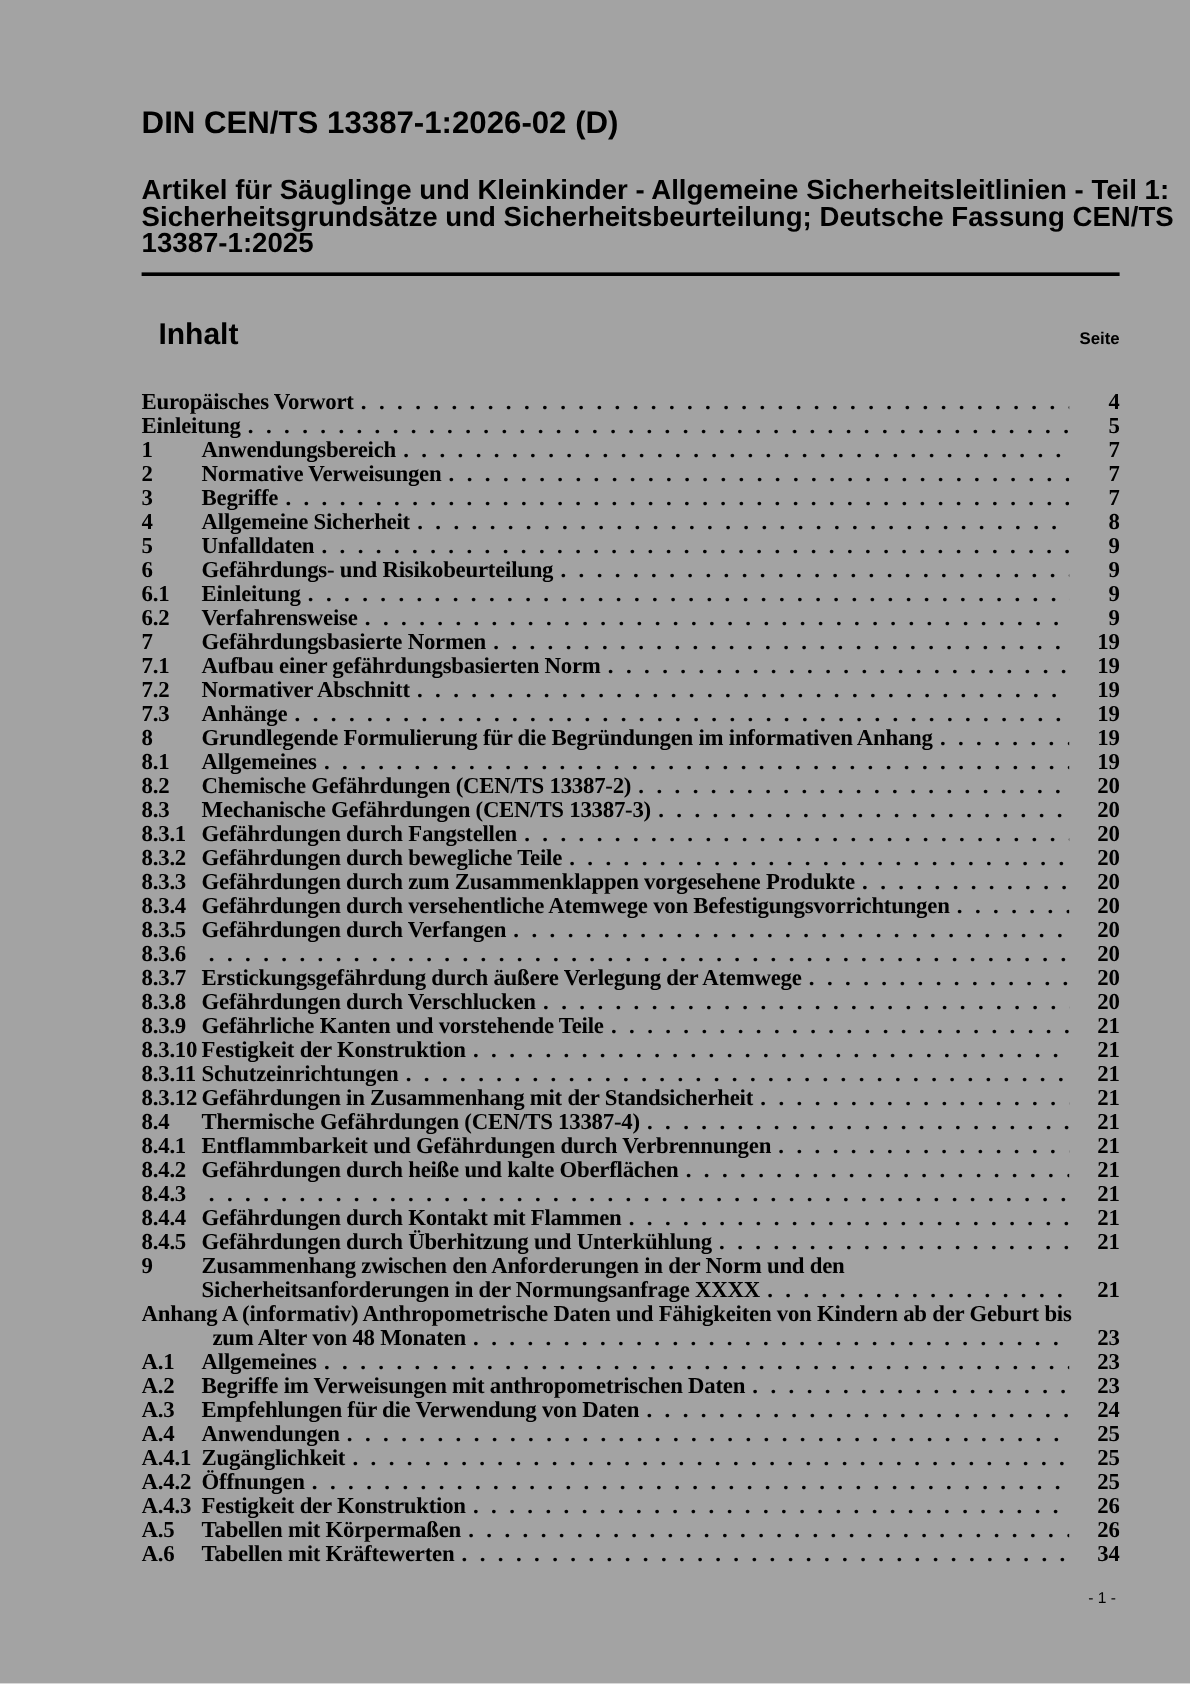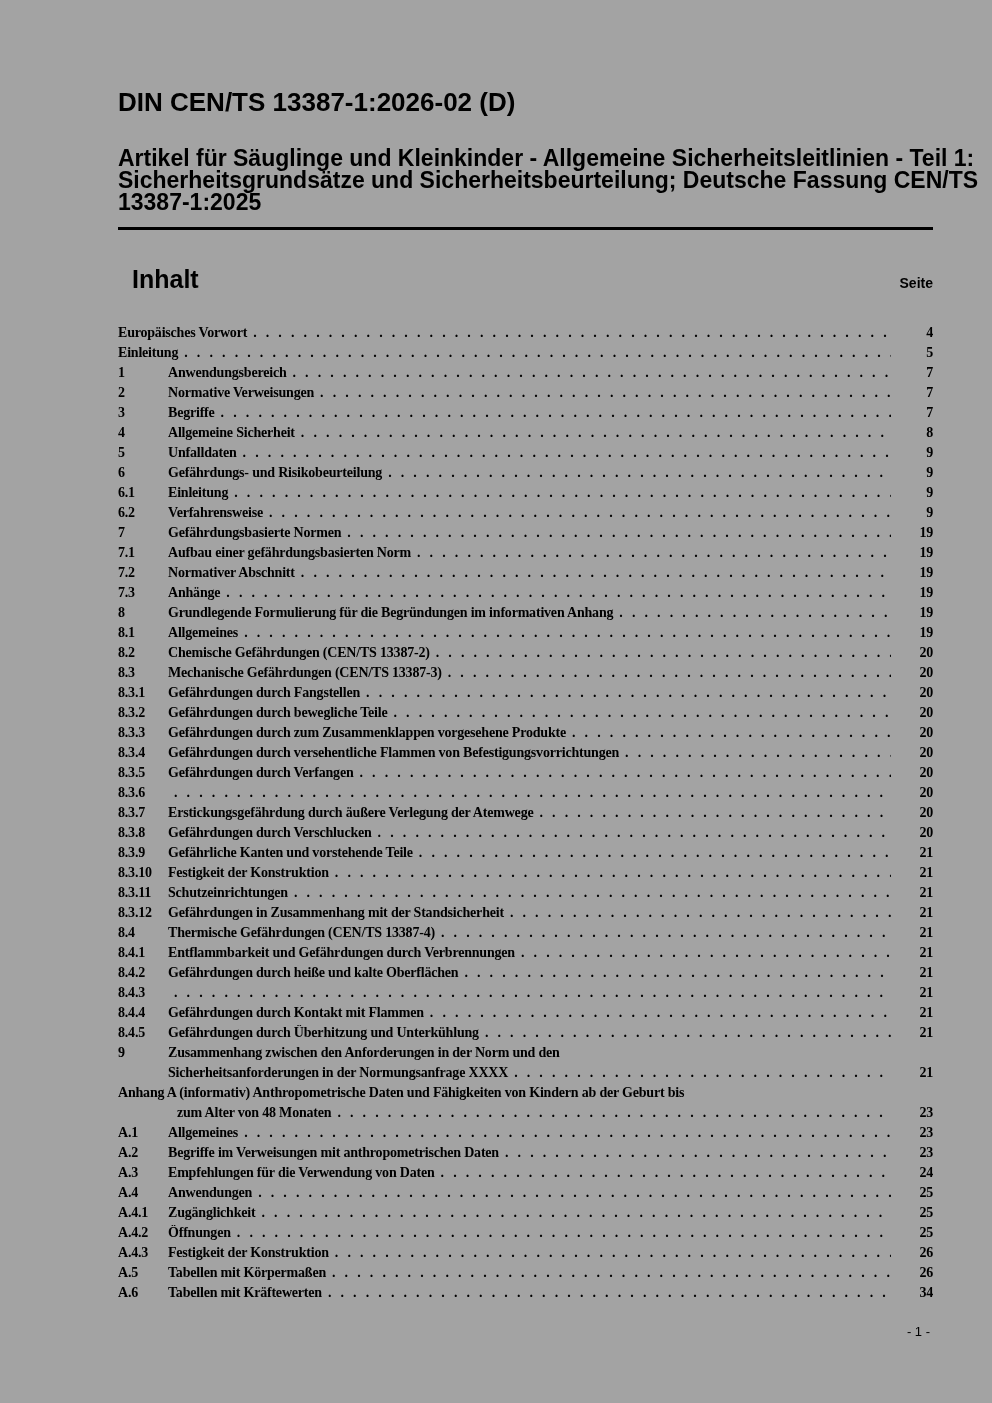--- a/index.html
+++ b/index.html
@@ -56,21 +56,21 @@
   }
   .toc-heading { font-size: 25px; line-height: 26px; }
   .page-col-label { font-size: 14px; }
   .toc {
     position: absolute;
     left: 118px;
     right: 59px;
     top: 325px;
     font-family: "Liberation Serif", "DejaVu Serif", serif;
     font-weight: bold;
-    font-size: 14px;
+    font-size: 19px;
     letter-spacing: -0.2px;
   }
   .toc-row {
     display: flex;
     align-items: baseline;
     height: 20px;
     white-space: nowrap;
     overflow: hidden;
   }
   .toc-num {
@@ -245,21 +245,21 @@
       <span class="toc-page">20</span>
     </div>
       <div class="toc-row">
       <span class="toc-num">8.3.3</span>
       <span class="toc-title">Gefährdungen durch zum Zusammenklappen vorgesehene Produkte</span>
       <span class="toc-leader">. . . . . . . . . . . . . . . . . . . . . . . . . . . . . . . . . . . . . . . . . . . . . . . . . . . . . . . . . . . . . . . . . . . . . . . . . . . . . . . . . . . . . . . . . .</span>
       <span class="toc-page">20</span>
     </div>
       <div class="toc-row">
       <span class="toc-num">8.3.4</span>
-      <span class="toc-title">Gefährdungen durch versehentliche Flammen von Befestigungsvorrichtungen</span>
+      <span class="toc-title">Gefährdungen durch versehentliche Atemwege von Befestigungsvorrichtungen</span>
       <span class="toc-leader">. . . . . . . . . . . . . . . . . . . . . . . . . . . . . . . . . . . . . . . . . . . . . . . . . . . . . . . . . . . . . . . . . . . . . . . . . . . . . . . . . . . . . . . . . .</span>
       <span class="toc-page">20</span>
     </div>
       <div class="toc-row">
       <span class="toc-num">8.3.5</span>
       <span class="toc-title">Gefährdungen durch Verfangen</span>
       <span class="toc-leader">. . . . . . . . . . . . . . . . . . . . . . . . . . . . . . . . . . . . . . . . . . . . . . . . . . . . . . . . . . . . . . . . . . . . . . . . . . . . . . . . . . . . . . . . . .</span>
       <span class="toc-page">20</span>
     </div>
       <div class="toc-row">

